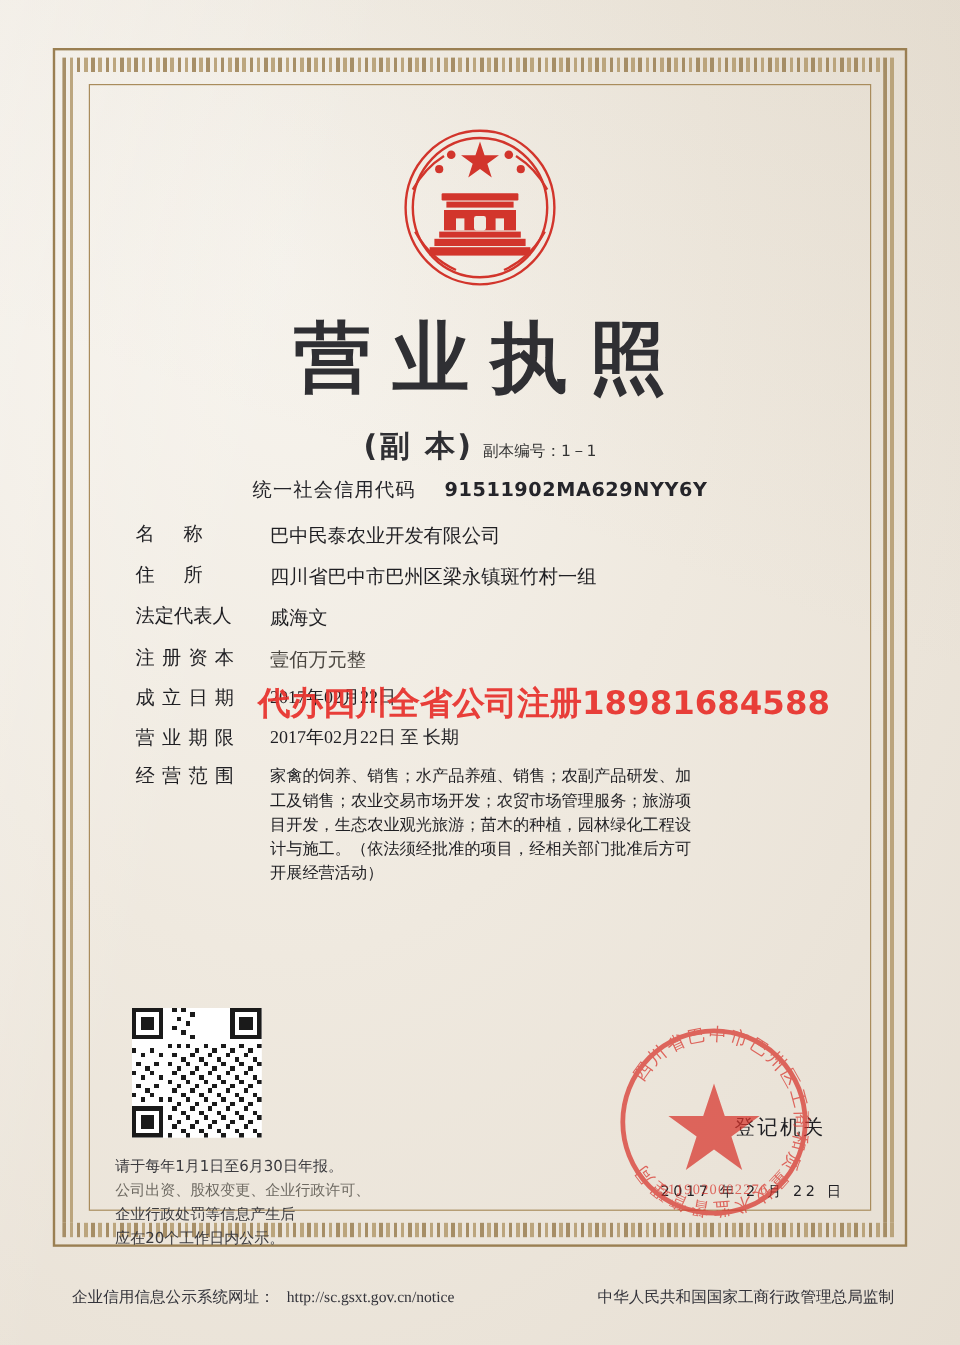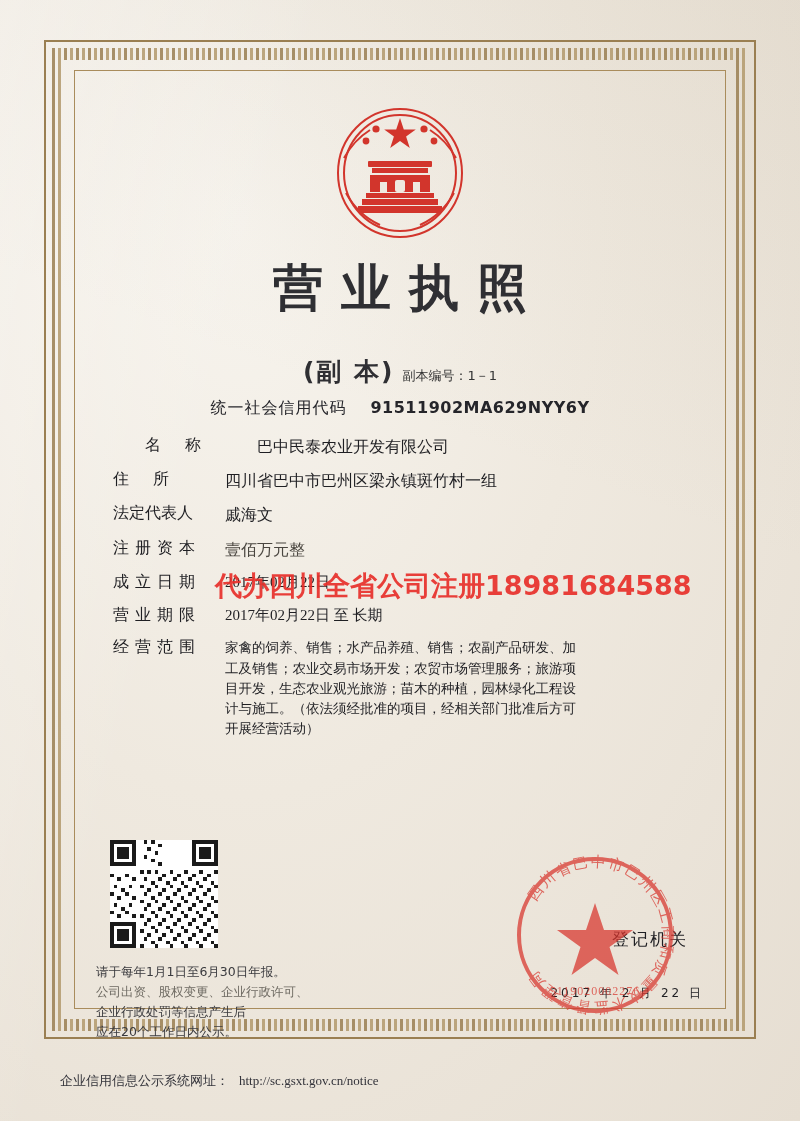--- a/index.html
+++ b/index.html
@@ -48,21 +48,21 @@
     position:absolute;left:0;right:0;top:95px;height:155px;
     display:flex;align-items:center;justify-content:center;
   }
   .emblem svg{display:block;}
 
   .title{
     position:absolute;left:0;right:0;top:255px;
     text-align:center;
     font-family:"DejaVu Sans","Liberation Sans",sans-serif;
     font-weight:bold;
-    font-size:50px;
+    font-size:64px;
     letter-spacing:18px;
     color:#2f2f33;
     text-indent:18px;
   }
   .subtitle-row{
     position:absolute;left:0;right:0;top:355px;
     text-align:center;
   }
   .subtitle{
     font-family:"DejaVu Sans","Liberation Sans",sans-serif;
@@ -88,21 +88,21 @@
     display:flex;align-items:flex-start;margin-bottom:11px;
   }
   .f-label{
     width:112px;flex:0 0 112px;
     font-family:"DejaVu Sans","Liberation Sans",sans-serif;
     font-size:16px;color:#1f1f23;
     letter-spacing:0px;
   }
   .f-label.spread{
     display:flex;justify-content:space-between;
-    padding-right:22px;box-sizing:border-box;margin-left:32px;
+    padding-right:22px;box-sizing:border-box;
   }
   .f-value{
     font-family:"DejaVu Sans","Liberation Sans",sans-serif;
     font-size:16px;color:#1f1f23;line-height:1.45;
   }
   .f-value.num{font-family:"Liberation Serif",serif;font-size:15px;}
   .f-value.small{font-size:13.5px;line-height:1.5;}
   .f-value.faded{color:#4a4640;}
 
   
@@ -428,13 +428,14 @@
     </text>
     <polygon fill="#d8342c" points="90,58 99,85 128,85 104.5,102 113.5,130 90,113 66.5,130 75.5,102 52,85 81,85"></polygon>
     <text x="90" y="150" text-anchor="middle" font-size="12" fill="#d8342c" font-family="'Liberation Serif',serif" letter-spacing="1">5119020002276</text>
   </svg>
 </div>
 
 <div class="footer">
   <div>
     <span>企业信用信息公示系统网址：</span><span class="url">http://sc.gsxt.gov.cn/notice</span>
   </div>
+  <div>中华人民共和国国家工商行政管理总局监制</div>
 </div>
 
 </body></html>

